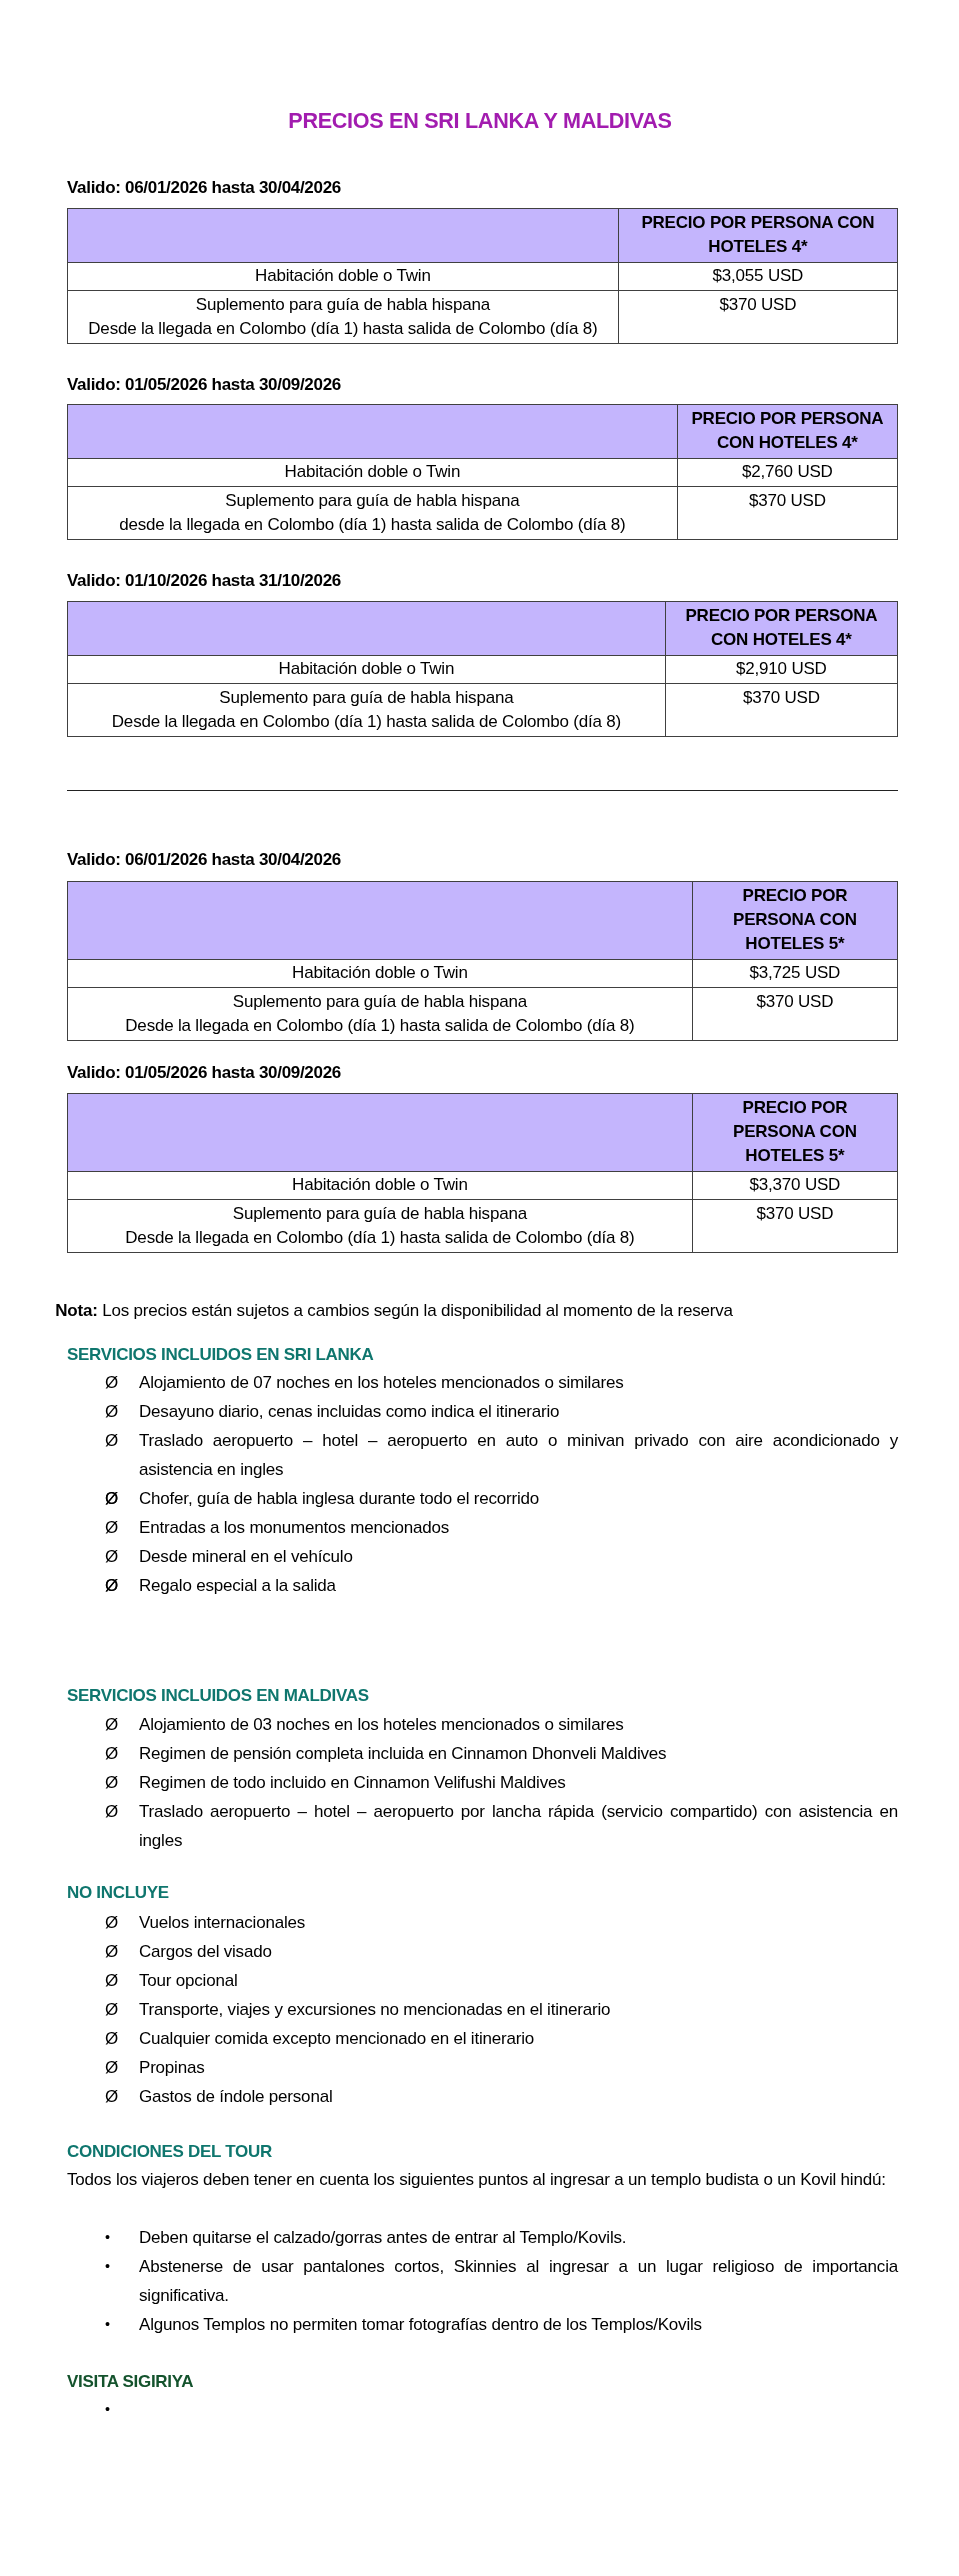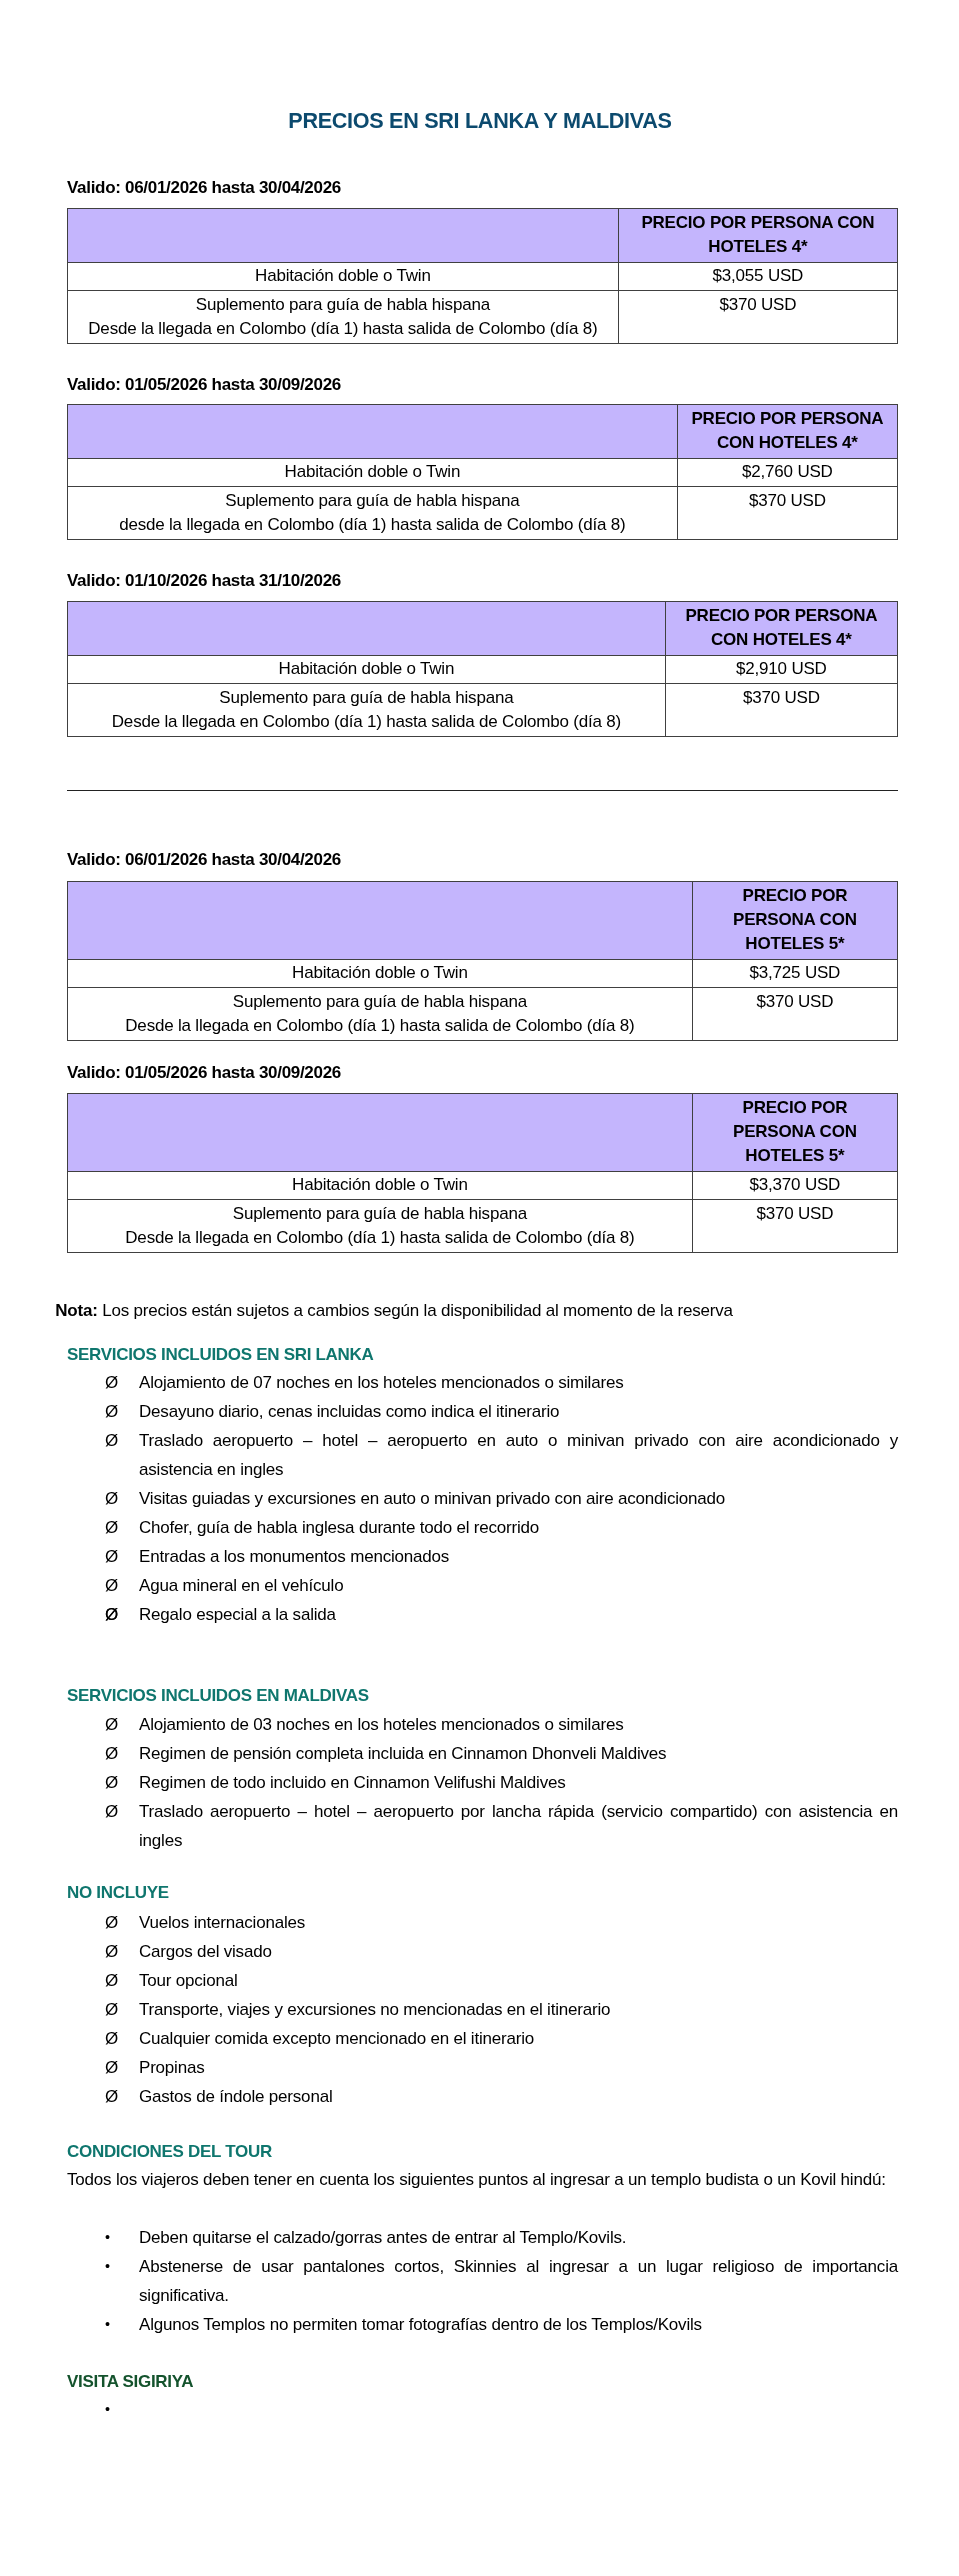--- a/index.html
+++ b/index.html
@@ -7,21 +7,21 @@
       width: 960px;
       height: 2576px;
       position: relative;
       font-family: "Liberation Sans", sans-serif;
       color: #000;
       font-size: 17px;
       overflow: hidden;
     }
     .page-title {
       position: absolute; left: 0; width: 960px; top: 108px;
-      text-align: center; color: #0c4a6e; font-weight: bold; font-size: 21.6px;
+      text-align: center; color: #a21caf; font-weight: bold; font-size: 21.6px;
       letter-spacing: -0.3px;
     }
     .valid-label {
       position: absolute; left: 67px; font-weight: bold; font-size: 17px;
       letter-spacing: -0.3px;
     }
     table.price {
       position: absolute; left: 67px; width: 831px;
       border-collapse: collapse; font-size: 17px;
     }
@@ -173,24 +173,24 @@
 </tbody>
   </table>
 
 <div class="note"><b>Nota:</b><span> Los precios están sujetos a cambios según la disponibilidad al momento de la reserva</span></div>
 
 <div class="section-title" style="top:1345px;">SERVICIOS INCLUIDOS EN SRI LANKA</div>
 <ul class="slist" style="top:1368px;">
     <li><span class="mark">Ø</span><span>Alojamiento de 07 noches en los hoteles mencionados o similares</span></li>
     <li><span class="mark">Ø</span><span>Desayuno diario, cenas incluidas como indica el itinerario</span></li>
     <li><span class="mark">Ø</span><span>Traslado aeropuerto – hotel – aeropuerto en auto o minivan privado con aire acondicionado y asistencia en ingles</span></li>
-    <li><span class="mark">Ø</span><span>Visitas guiadas y excursiones en auto o minivan privado con aire acondicionado</span></li>
+    <li><span class="mark">Ø</span></li>
     <li><span class="mark">Ø</span><span>Chofer, guía de habla inglesa durante todo el recorrido</span></li>
     <li><span class="mark">Ø</span><span>Entradas a los monumentos mencionados</span></li>
-    <li><span class="mark">Ø</span><span>Agua mineral en el vehículo</span></li>
+    <li><span class="mark">Ø</span><span>Desde mineral en el vehículo</span></li>
     <li><span class="mark">Ø</span></li>
     <li><span class="mark">Ø</span><span>Regalo especial a la salida</span></li>
   </ul>
 
 <div class="section-title" style="top:1686px;">SERVICIOS INCLUIDOS EN MALDIVAS</div>
 <ul class="slist" style="top:1710px;">
     <li><span class="mark">Ø</span><span>Alojamiento de 03 noches en los hoteles mencionados o similares</span></li>
     <li><span class="mark">Ø</span><span>Regimen de pensión completa incluida en Cinnamon Dhonveli Maldives</span></li>
     <li><span class="mark">Ø</span><span>Regimen de todo incluido en Cinnamon Velifushi Maldives</span></li>
     <li><span class="mark">Ø</span><span>Traslado aeropuerto – hotel – aeropuerto por lancha rápida (servicio compartido) con asistencia en ingles</span></li>

